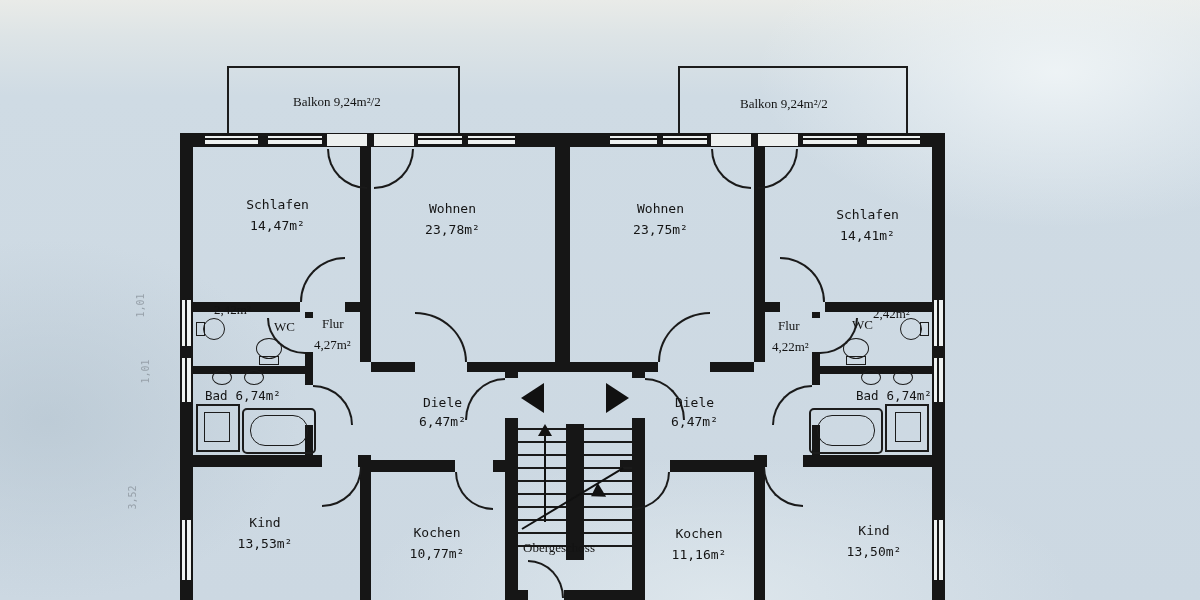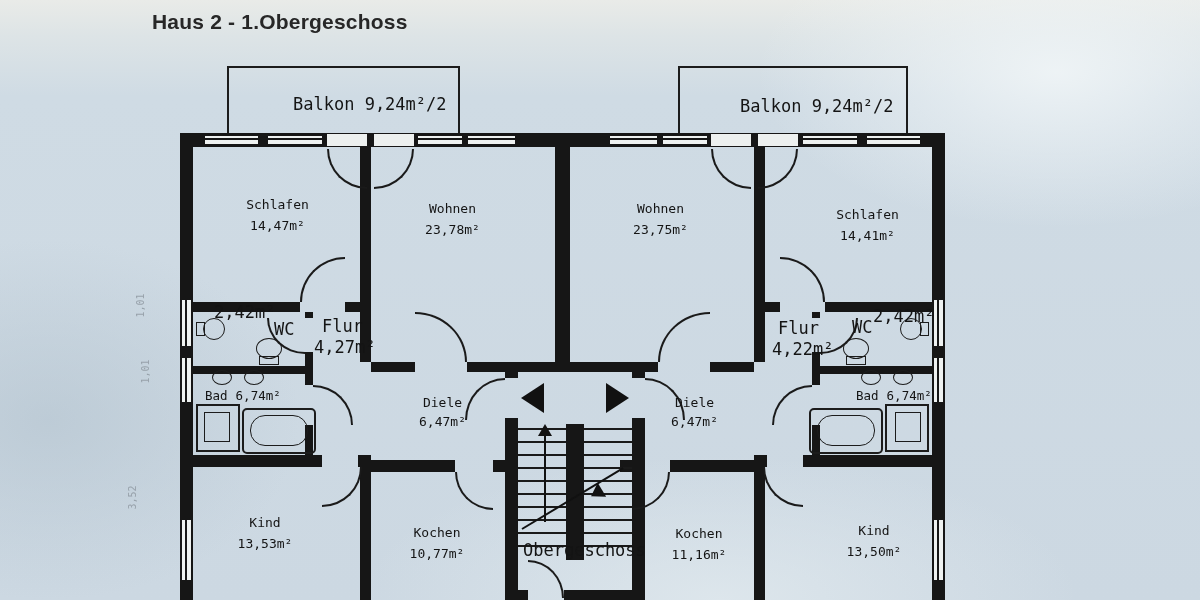--- a/index.html
+++ b/index.html
@@ -25,36 +25,35 @@
   .arc-tr{border-top:2px solid #1a1a1a;border-right:2px solid #1a1a1a;border-top-right-radius:100% 100%;}
   .arc-bl{border-bottom:2px solid #1a1a1a;border-left:2px solid #1a1a1a;border-bottom-left-radius:100% 100%;}
   .arc-br{border-bottom:2px solid #1a1a1a;border-right:2px solid #1a1a1a;border-bottom-right-radius:100% 100%;}
   
   .box{position:absolute;border:2px solid #1c1c1c;box-sizing:border-box;background:transparent;}
   .box-thin{position:absolute;border:1.5px solid #1c1c1c;box-sizing:border-box;}
   .ell{border-radius:50%;}
   
   .lbl{position:absolute;display:flex;flex-direction:column;align-items:center;justify-content:flex-start;gap:7px;font-size:13px;line-height:1.1;text-align:center;white-space:nowrap;color:#141414;}
   .lbl-row{position:absolute;display:flex;flex-direction:row;gap:8px;font-size:12.5px;white-space:nowrap;color:#141414;}
-  .lbl-sm{position:absolute;font-size:17px;white-space:nowrap;color:#141414;}
+  .lbl-sm{position:absolute;font-size:13px;white-space:nowrap;color:#141414;font-family:Liberation Serif, serif;}
   .title{position:absolute;font-family:"Liberation Sans",sans-serif;font-weight:bold;font-size:21px;color:#272727;letter-spacing:.2px;}
   .dim{position:absolute;font-size:10px;color:#98a2ab;transform:rotate(-90deg);transform-origin:center;}
   
   .stairs{position:absolute;background:repeating-linear-gradient(to bottom,#1a1a1a 0 2px,transparent 2px 13px);}
   .tri-left{position:absolute;width:0;height:0;border-top:15px solid transparent;border-bottom:15px solid transparent;border-right:23px solid #111;}
   .tri-right{position:absolute;width:0;height:0;border-top:15px solid transparent;border-bottom:15px solid transparent;border-left:23px solid #111;}
   .tri-up{position:absolute;width:0;height:0;border-left:7px solid transparent;border-right:7px solid transparent;border-bottom:12px solid #111;}
   .line{position:absolute;background:#111;}
 </style>
 </head>
 <body>
 
 <div id="stage">
 
-  <div class="title" style="left:152px;top:10px;">Haus 2 - 1.Obergeschoss</div>
 
   <div class="box" style="left:227px;top:66px;width:233px;height:69px;"></div>
   <div class="lbl-sm" style="left:293px;top:94px;">Balkon 9,24m²/2</div>
   <div class="box" style="left:678px;top:66px;width:230px;height:69px;"></div>
   <div class="lbl-sm" style="left:740px;top:96px;">Balkon 9,24m²/2</div>
 
   <div class="w" style="left:180px;top:133px;width:765px;height:14px;"></div>
   <div class="w" style="left:180px;top:133px;width:13px;height:467px;"></div>
   <div class="w" style="left:932px;top:133px;width:13px;height:467px;"></div>
 

